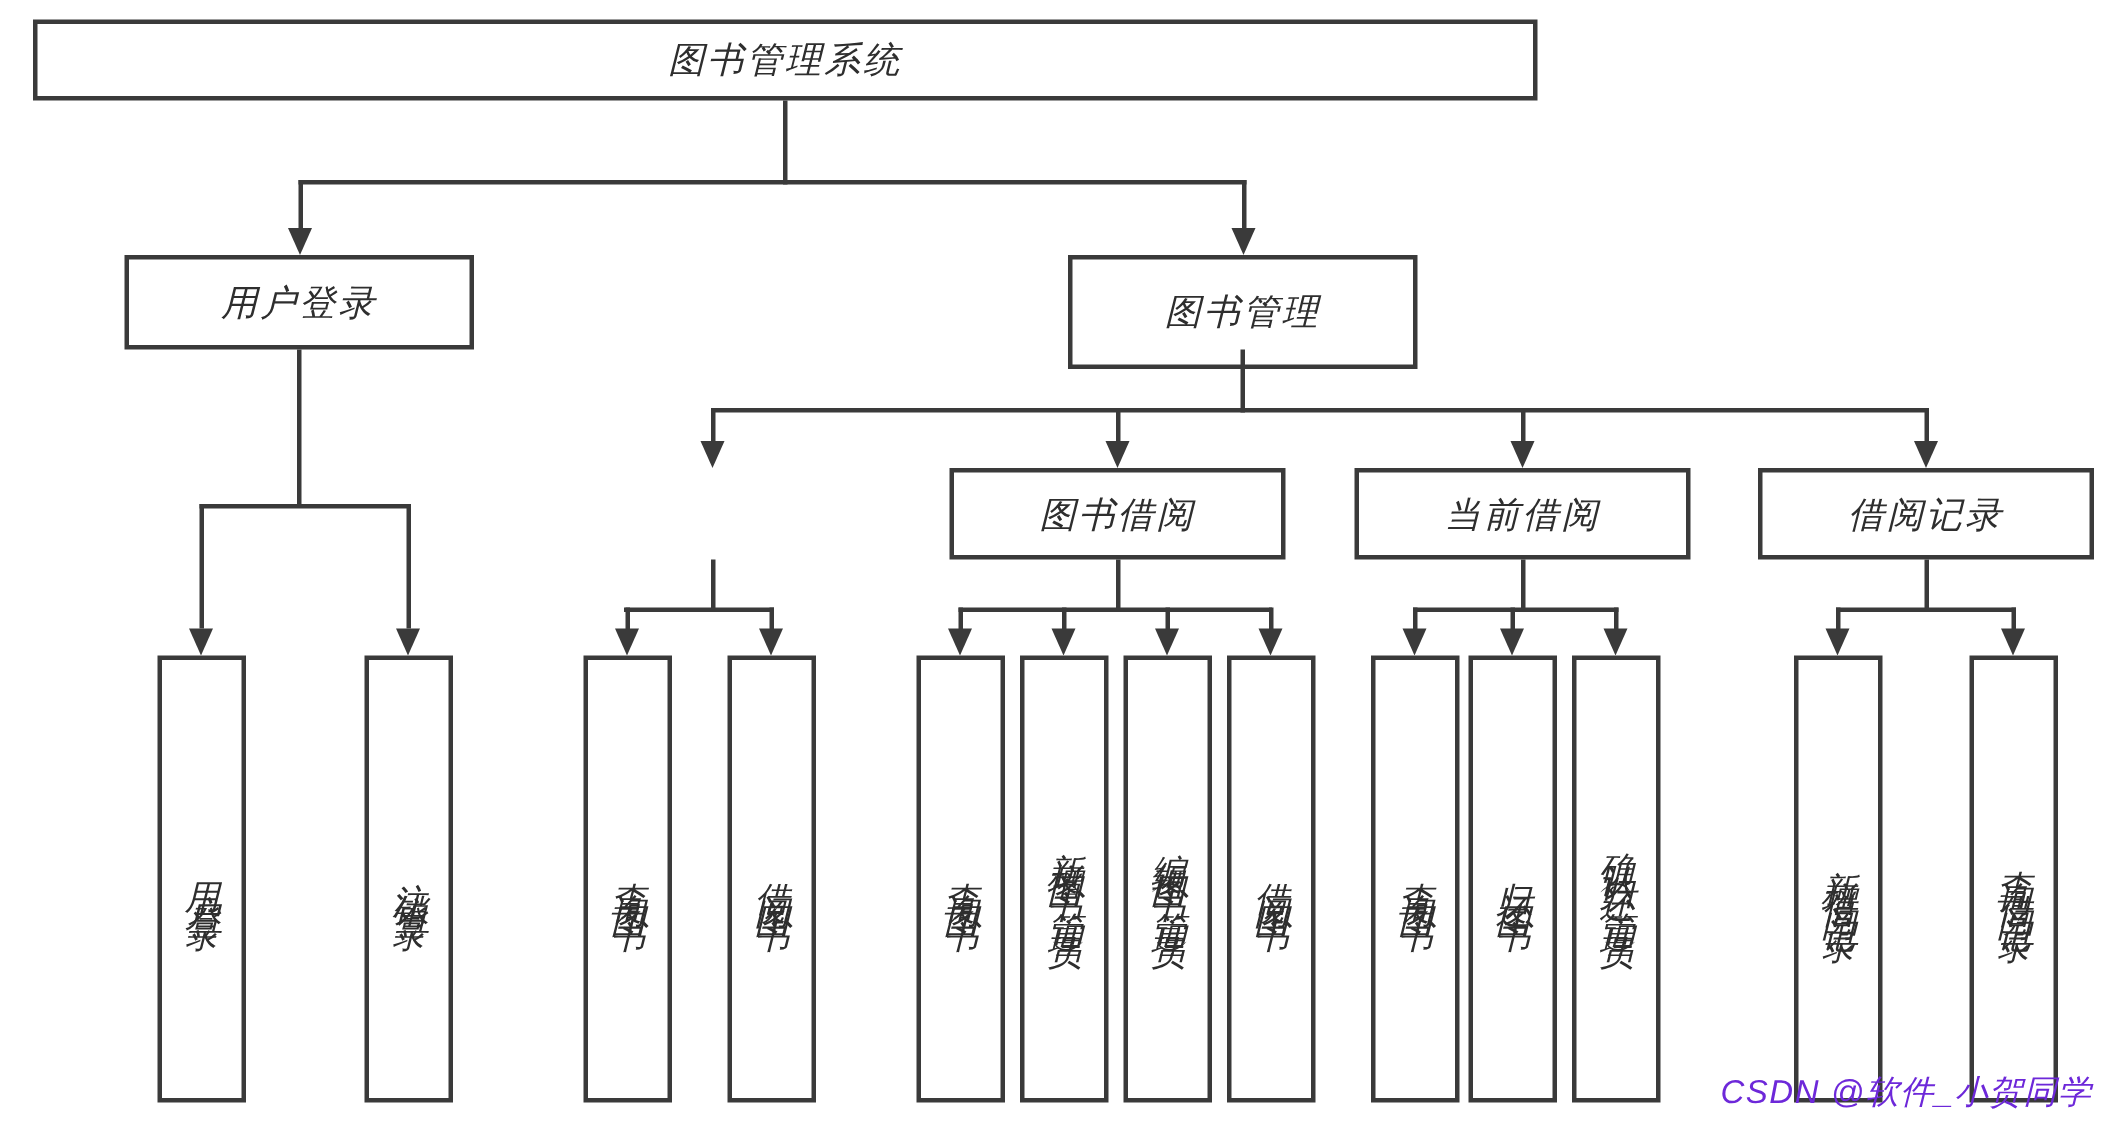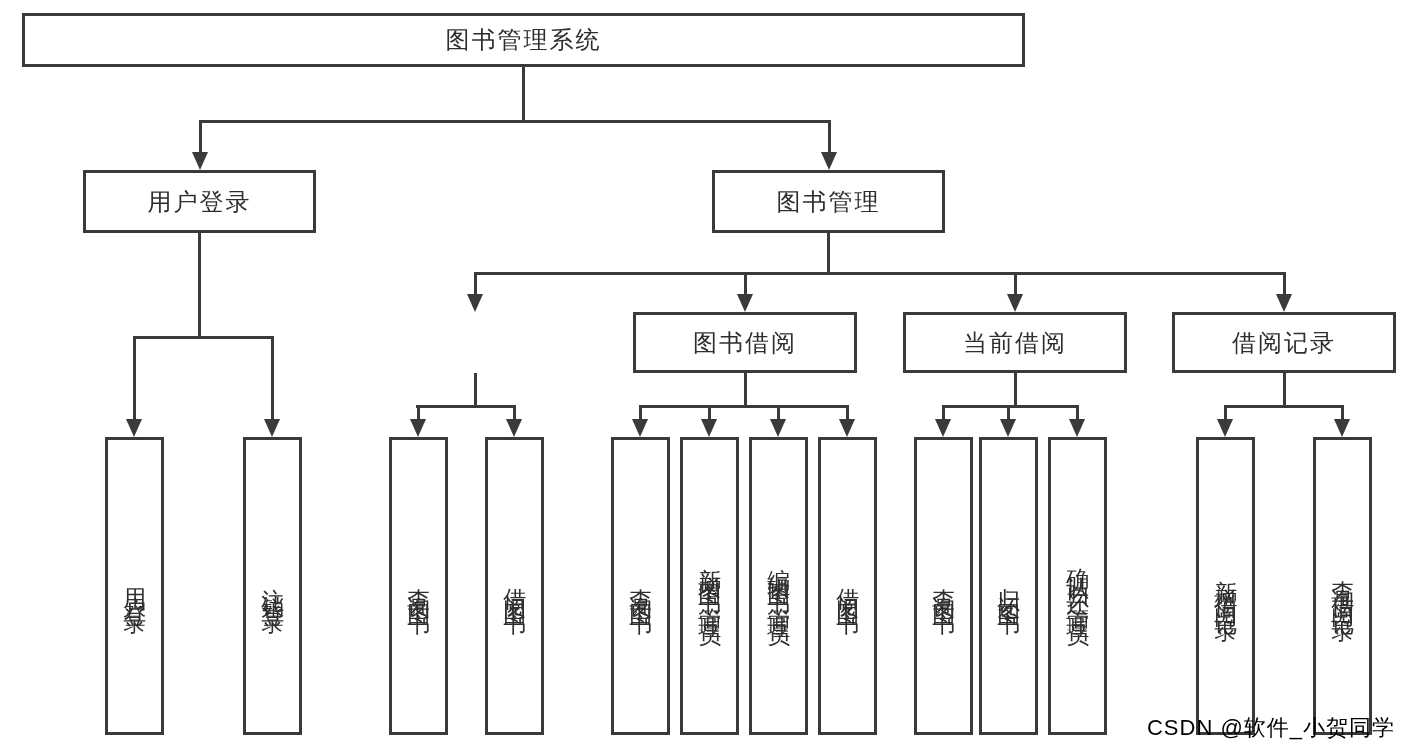--- a/index.html
+++ b/index.html
@@ -1,18 +1,18 @@
 <!DOCTYPE html>
 <html><head>
 <meta charset="utf-8">
 <style>
   html,body{margin:0;padding:0;background:#ffffff;}
   #canvas{
     position:relative;width:1405px;height:747px;background:#ffffff;
-    font-family:"Liberation Sans", sans-serif;overflow:hidden;
+    font-family:"Liberation Sans", sans-serif;overflow:hidden;font-style:italic;
   }
   .hbox{
     position:absolute;box-sizing:border-box;border:3px solid #3a3a3a;background:#ffffff;
     display:flex;align-items:center;justify-content:center;
     font-size:24px;letter-spacing:2px;color:#2e2e2e;font-weight:500;
   }
   .vbox{
     position:absolute;box-sizing:border-box;top:437px;width:59px;height:298px;
     border:3px solid #3a3a3a;background:#ffffff;
     display:flex;align-items:center;justify-content:center;
@@ -22,21 +22,21 @@
     color:#2e2e2e;line-height:1.1;font-weight:500;
   }
   .vl{position:absolute;width:3px;background:#3a3a3a;}
   .hl{position:absolute;height:3px;background:#3a3a3a;}
   .tri{
     position:absolute;width:0;height:0;
     border-left:8px solid transparent;border-right:8px solid transparent;
     border-top:18px solid #3a3a3a;
   }
   .watermark{
-    position:absolute;right:10px;bottom:4px;font-size:22px;color:#000000;
+    position:absolute;right:10px;bottom:4px;font-size:22px;color:#6d28d9;
     letter-spacing:1px;z-index:20;
   }
 </style>
 </head>
 <body>
 
 <div id="canvas">
 
   <div class="hbox" style="left:22px;top:13px;width:1003px;height:54px">
     <span>图书管理系统</span>
@@ -45,21 +45,21 @@
   <div class="vl" style="left:522px;top:67px;height:56px"></div>
   <div class="hl" style="left:199px;top:120px;width:632px"></div>
   <div class="vl" style="left:199px;top:120px;height:36px"></div>
   <div class="tri" style="left:192px;top:152px"></div>
   <div class="vl" style="left:828px;top:120px;height:36px"></div>
   <div class="tri" style="left:821px;top:152px"></div>
 
   <div class="hbox" style="left:83px;top:170px;width:233px;height:63px">
     <span>用户登录</span>
   </div>
-  <div class="hbox" style="left:712px;top:170px;width:233px;height:63px">
+  <div class="hbox" style="left:712px;top:170px;width:233px;height:76px">
     <span>图书管理</span>
   </div>
 
   <div class="vl" style="left:198px;top:233px;height:105px"></div>
   <div class="hl" style="left:133px;top:336px;width:141px"></div>
   <div class="vl" style="left:133px;top:336px;height:83px"></div>
   <div class="tri" style="left:126px;top:419px"></div>
   <div class="vl" style="left:271px;top:336px;height:83px"></div>
   <div class="tri" style="left:264px;top:419px"></div>
 

